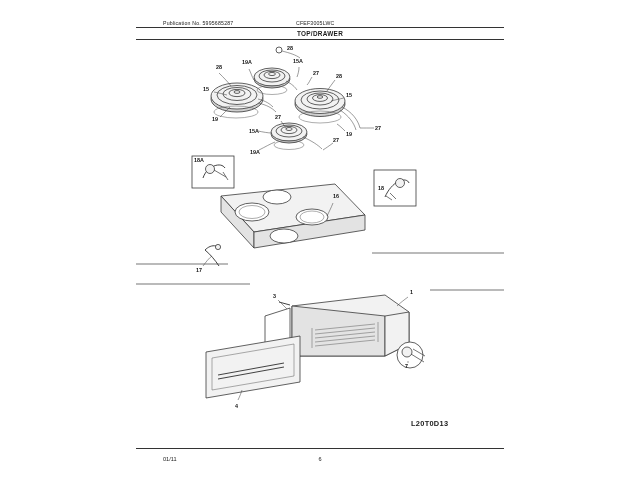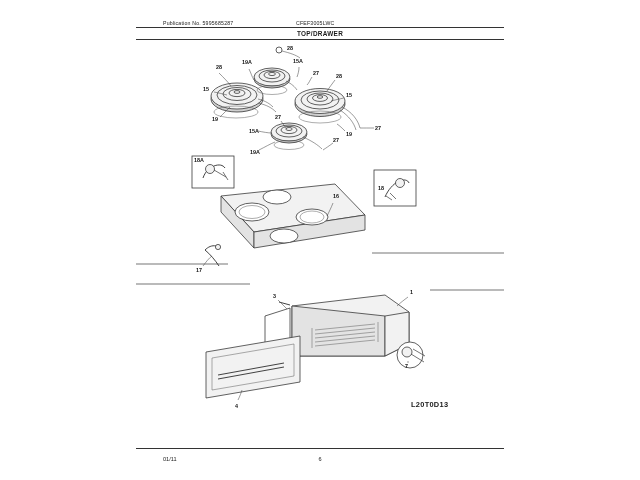--- a/index.html
+++ b/index.html
@@ -68,21 +68,21 @@
     left: 0;
     top: 456px;
     width: 640px;
     text-align: center;
     font-size: 5.6px;
   }
 
   .diagram-code {
     position: absolute;
     left: 411px;
-    top: 400px;
+    top: 419px;
     font-size: 7.4px;
     font-weight: bold;
     letter-spacing: 0.3px;
   }
 
   
   .cal {
     position: absolute;
     font-size: 5.4px;
     font-weight: bold;

